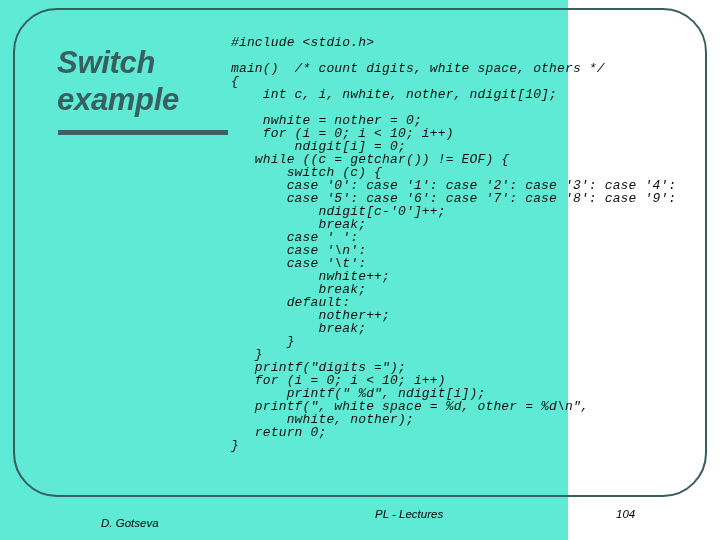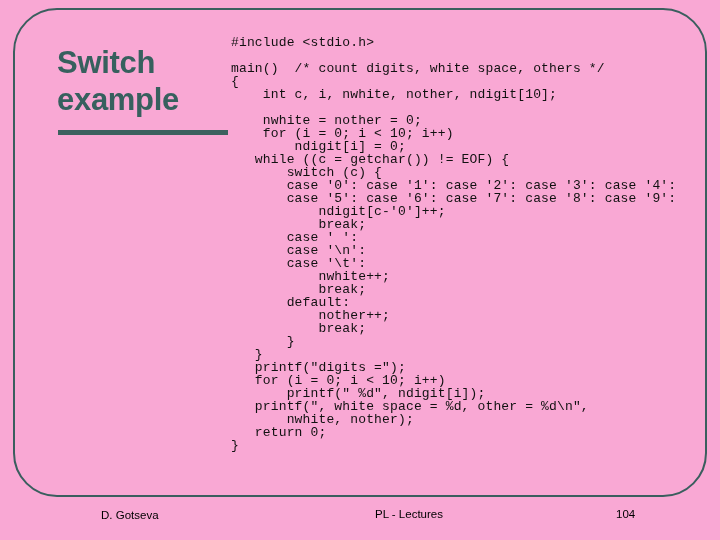--- a/index.html
+++ b/index.html
@@ -9,23 +9,24 @@
   }
   body {
     width: 720px;
     height: 540px;
     overflow: hidden;
     font-family: "Liberation Sans", sans-serif;
   }
 
   .slide {
     position: relative;
-    width: 720px;
+    width: 568px;
     height: 540px;
-    background: #f9a8d4;
+    background: #5eead4;
+    font-style: italic;
   }
 
   
   .slide-frame {
     position: absolute;
     left: 13px;
     top: 8px;
     width: 694px;
     height: 489px;
     border: 2px solid #3a5e5e;
@@ -78,21 +79,21 @@
   .footer {
     position: absolute;
     left: 0;
     top: 505px;
     width: 720px;
     height: 28px;
   }
   .footer-left {
     position: absolute;
     left: 101px;
-    top: 4px;
+    top: 12px;
     font-size: 11.5px;
     color: #000000;
   }
   .footer-center {
     position: absolute;
     left: 335px;
     top: 3px;
     font-size: 11.5px;
     color: #000000;
     margin-left: 40px;

